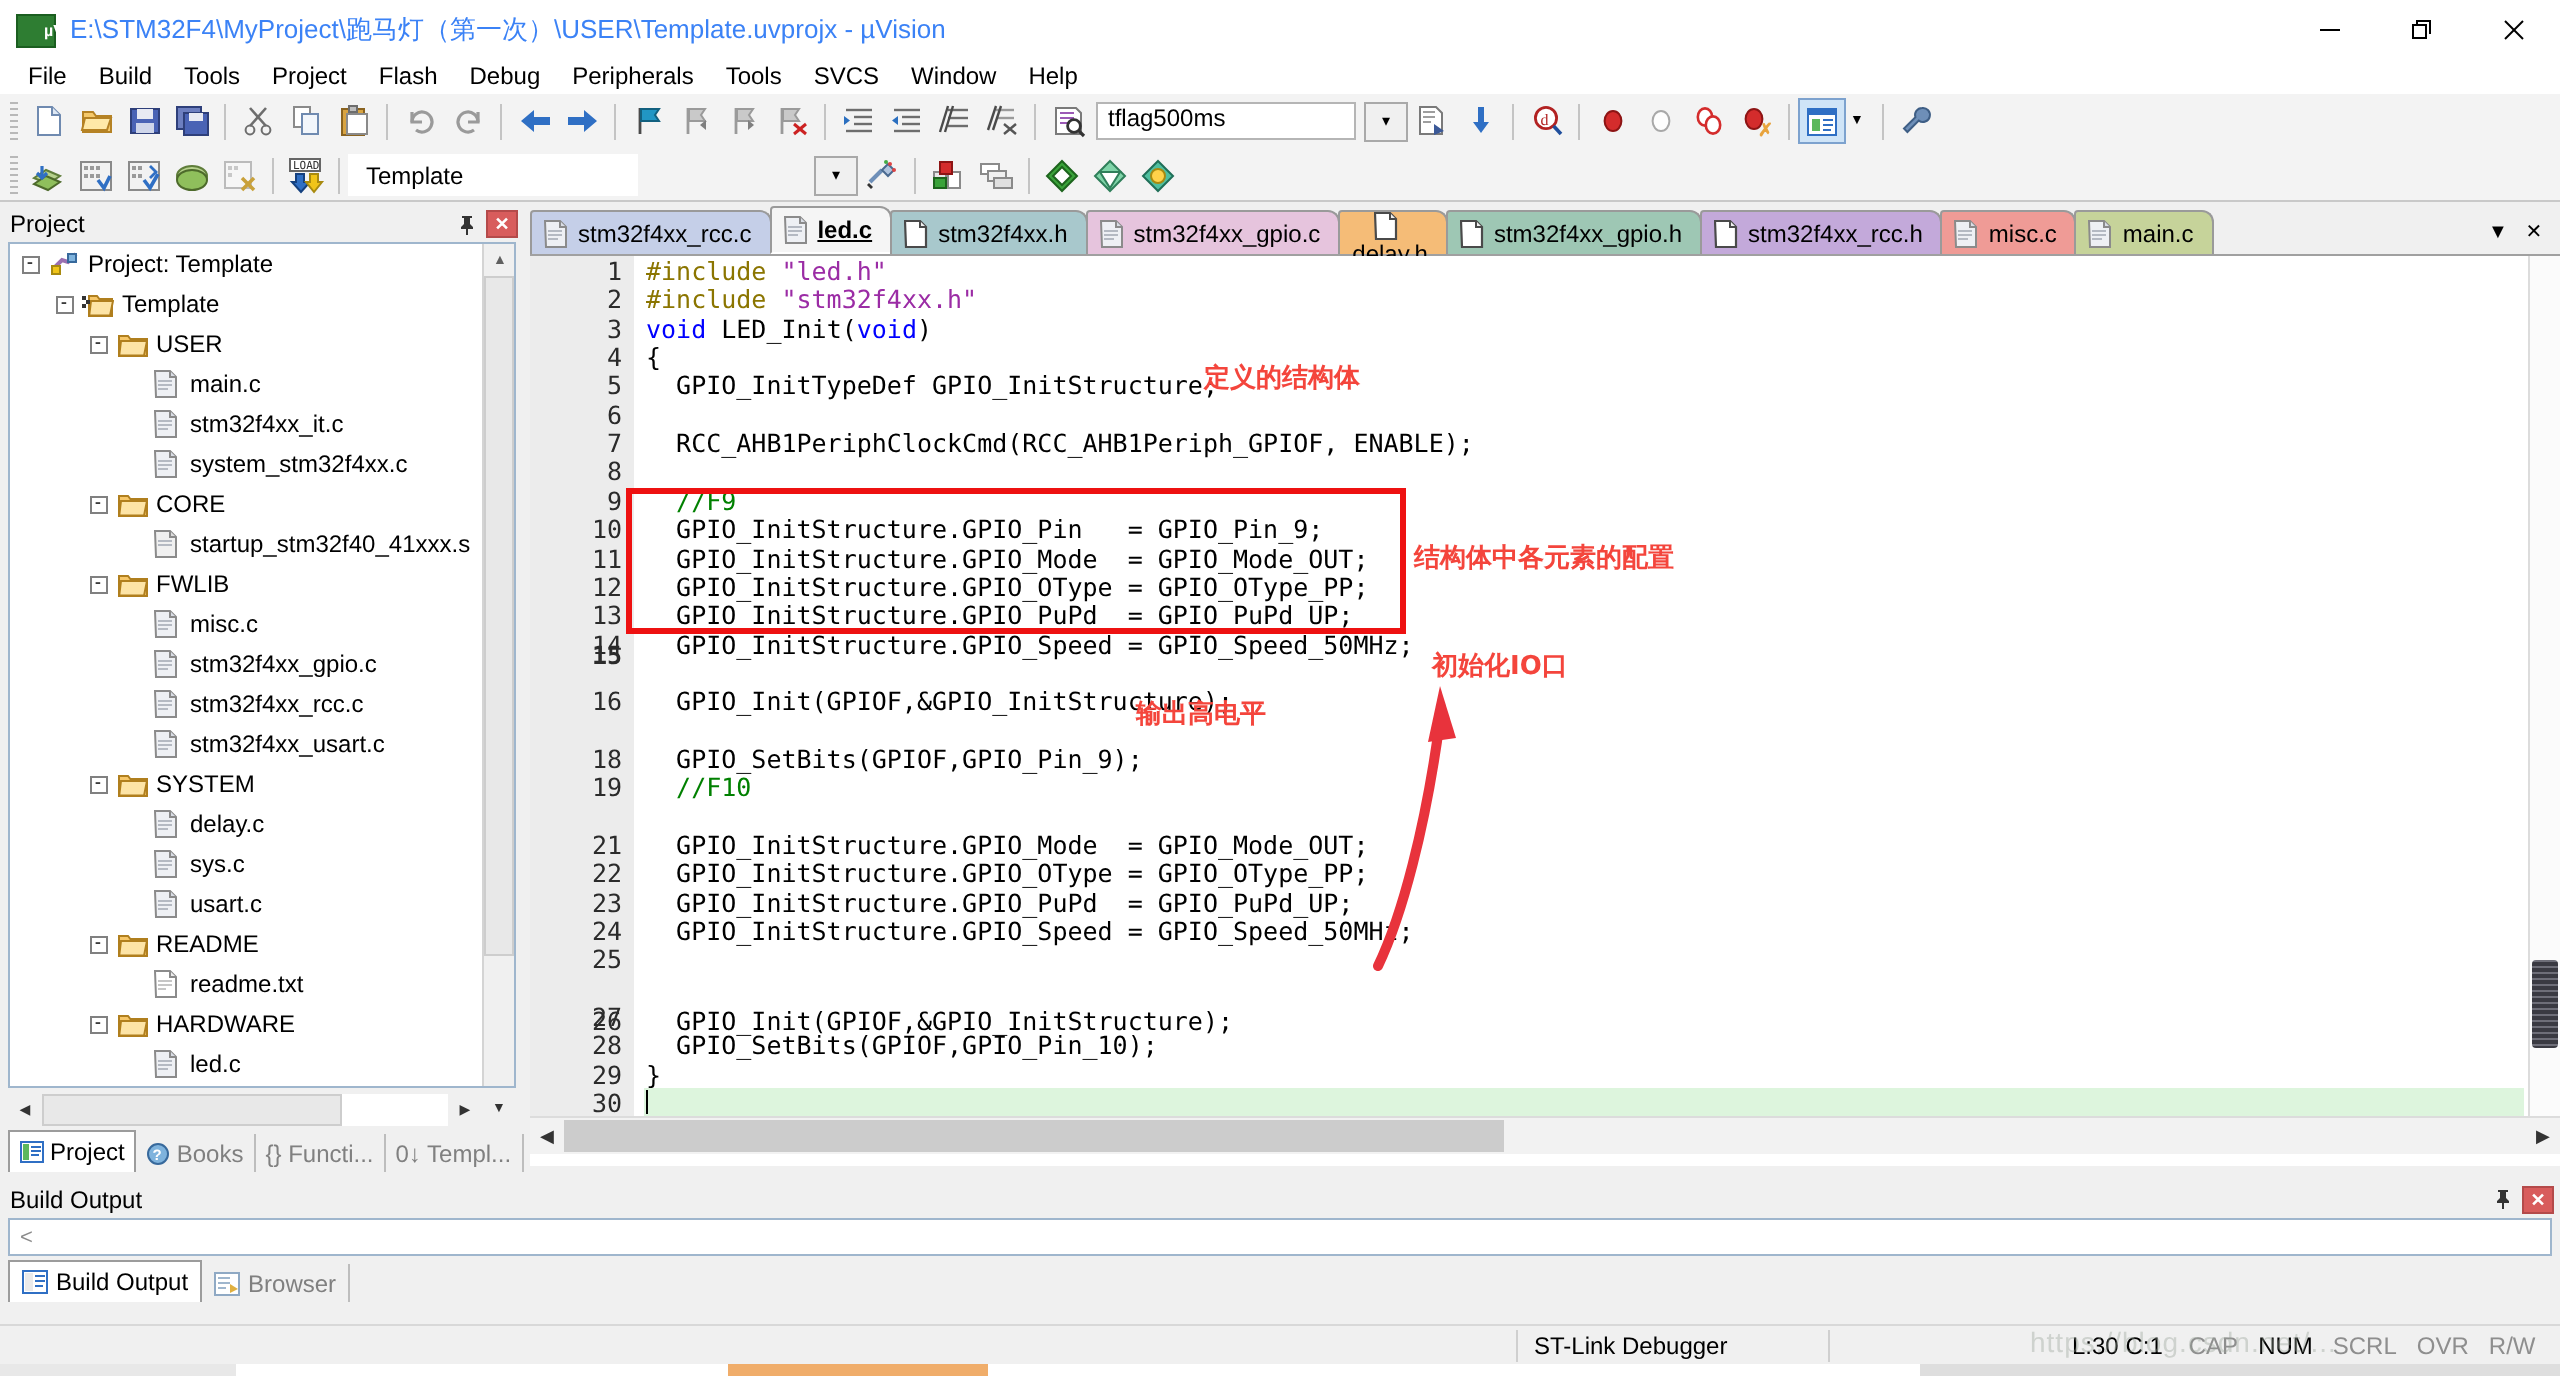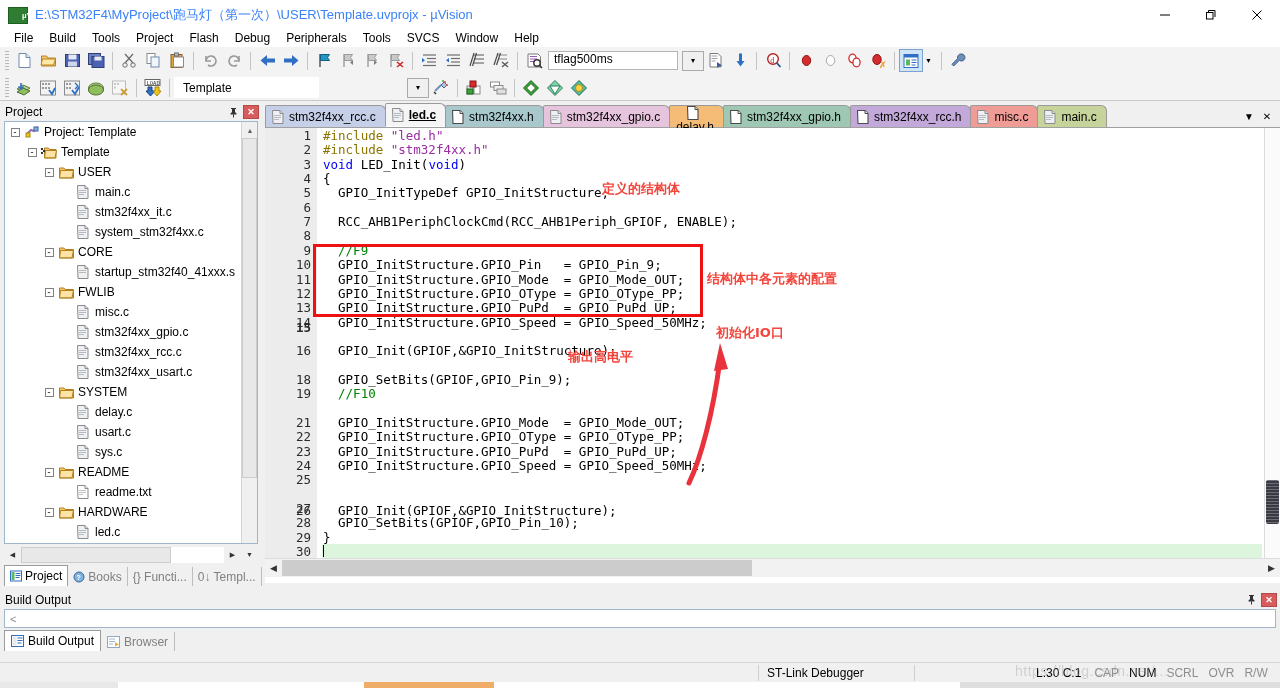--- a/index.html
+++ b/index.html
@@ -919,36 +919,36 @@
               <svg width="12" height="14" viewBox="0 0 12 14">
                 <path d="M0.5 0.5h7.5l3 3v10h-10z" fill="#eef0f4" stroke="#8b8b8b"></path>
                 <path d="M8 0.5v3h3" fill="#d9dde5" stroke="#8b8b8b"></path>
                 <g stroke="#b4b9c2">
                   <line x1="2" y1="5.5" x2="9" y2="5.5"></line>
                   <line x1="2" y1="7.5" x2="9" y2="7.5"></line>
                   <line x1="2" y1="9.5" x2="7" y2="9.5"></line>
                 </g>
               </svg>
             </span>
-            <span class="tree-label">usart.c</span>
+            <span class="tree-label">sys.c</span>
           </div>
           <div class="tree-node" style="padding-left: 53px;">
             <span class="tw"></span>
             <span class="tree-ico">
               <svg width="12" height="14" viewBox="0 0 12 14">
                 <path d="M0.5 0.5h7.5l3 3v10h-10z" fill="#eef0f4" stroke="#8b8b8b"></path>
                 <path d="M8 0.5v3h3" fill="#d9dde5" stroke="#8b8b8b"></path>
                 <g stroke="#b4b9c2">
                   <line x1="2" y1="5.5" x2="9" y2="5.5"></line>
                   <line x1="2" y1="7.5" x2="9" y2="7.5"></line>
                   <line x1="2" y1="9.5" x2="7" y2="9.5"></line>
                 </g>
               </svg>
             </span>
-            <span class="tree-label">sys.c</span>
+            <span class="tree-label">usart.c</span>
           </div>
           <div class="tree-node" style="padding-left: 36px;">
             <span class="tw">
               <span class="expander">-</span>
             </span>
             <span class="tree-ico">
               <svg width="15" height="13" viewBox="0 0 15 13">
                 <path d="M0.5 2h4.5l1.2 1.5h8.3V12H0.5z" fill="#f7c768" stroke="#b07f1e"></path>
                 <path d="M1.5 4.5h13L13 11.8H0.6z" fill="#fde4a6" stroke="#b07f1e"></path>
               </svg>

